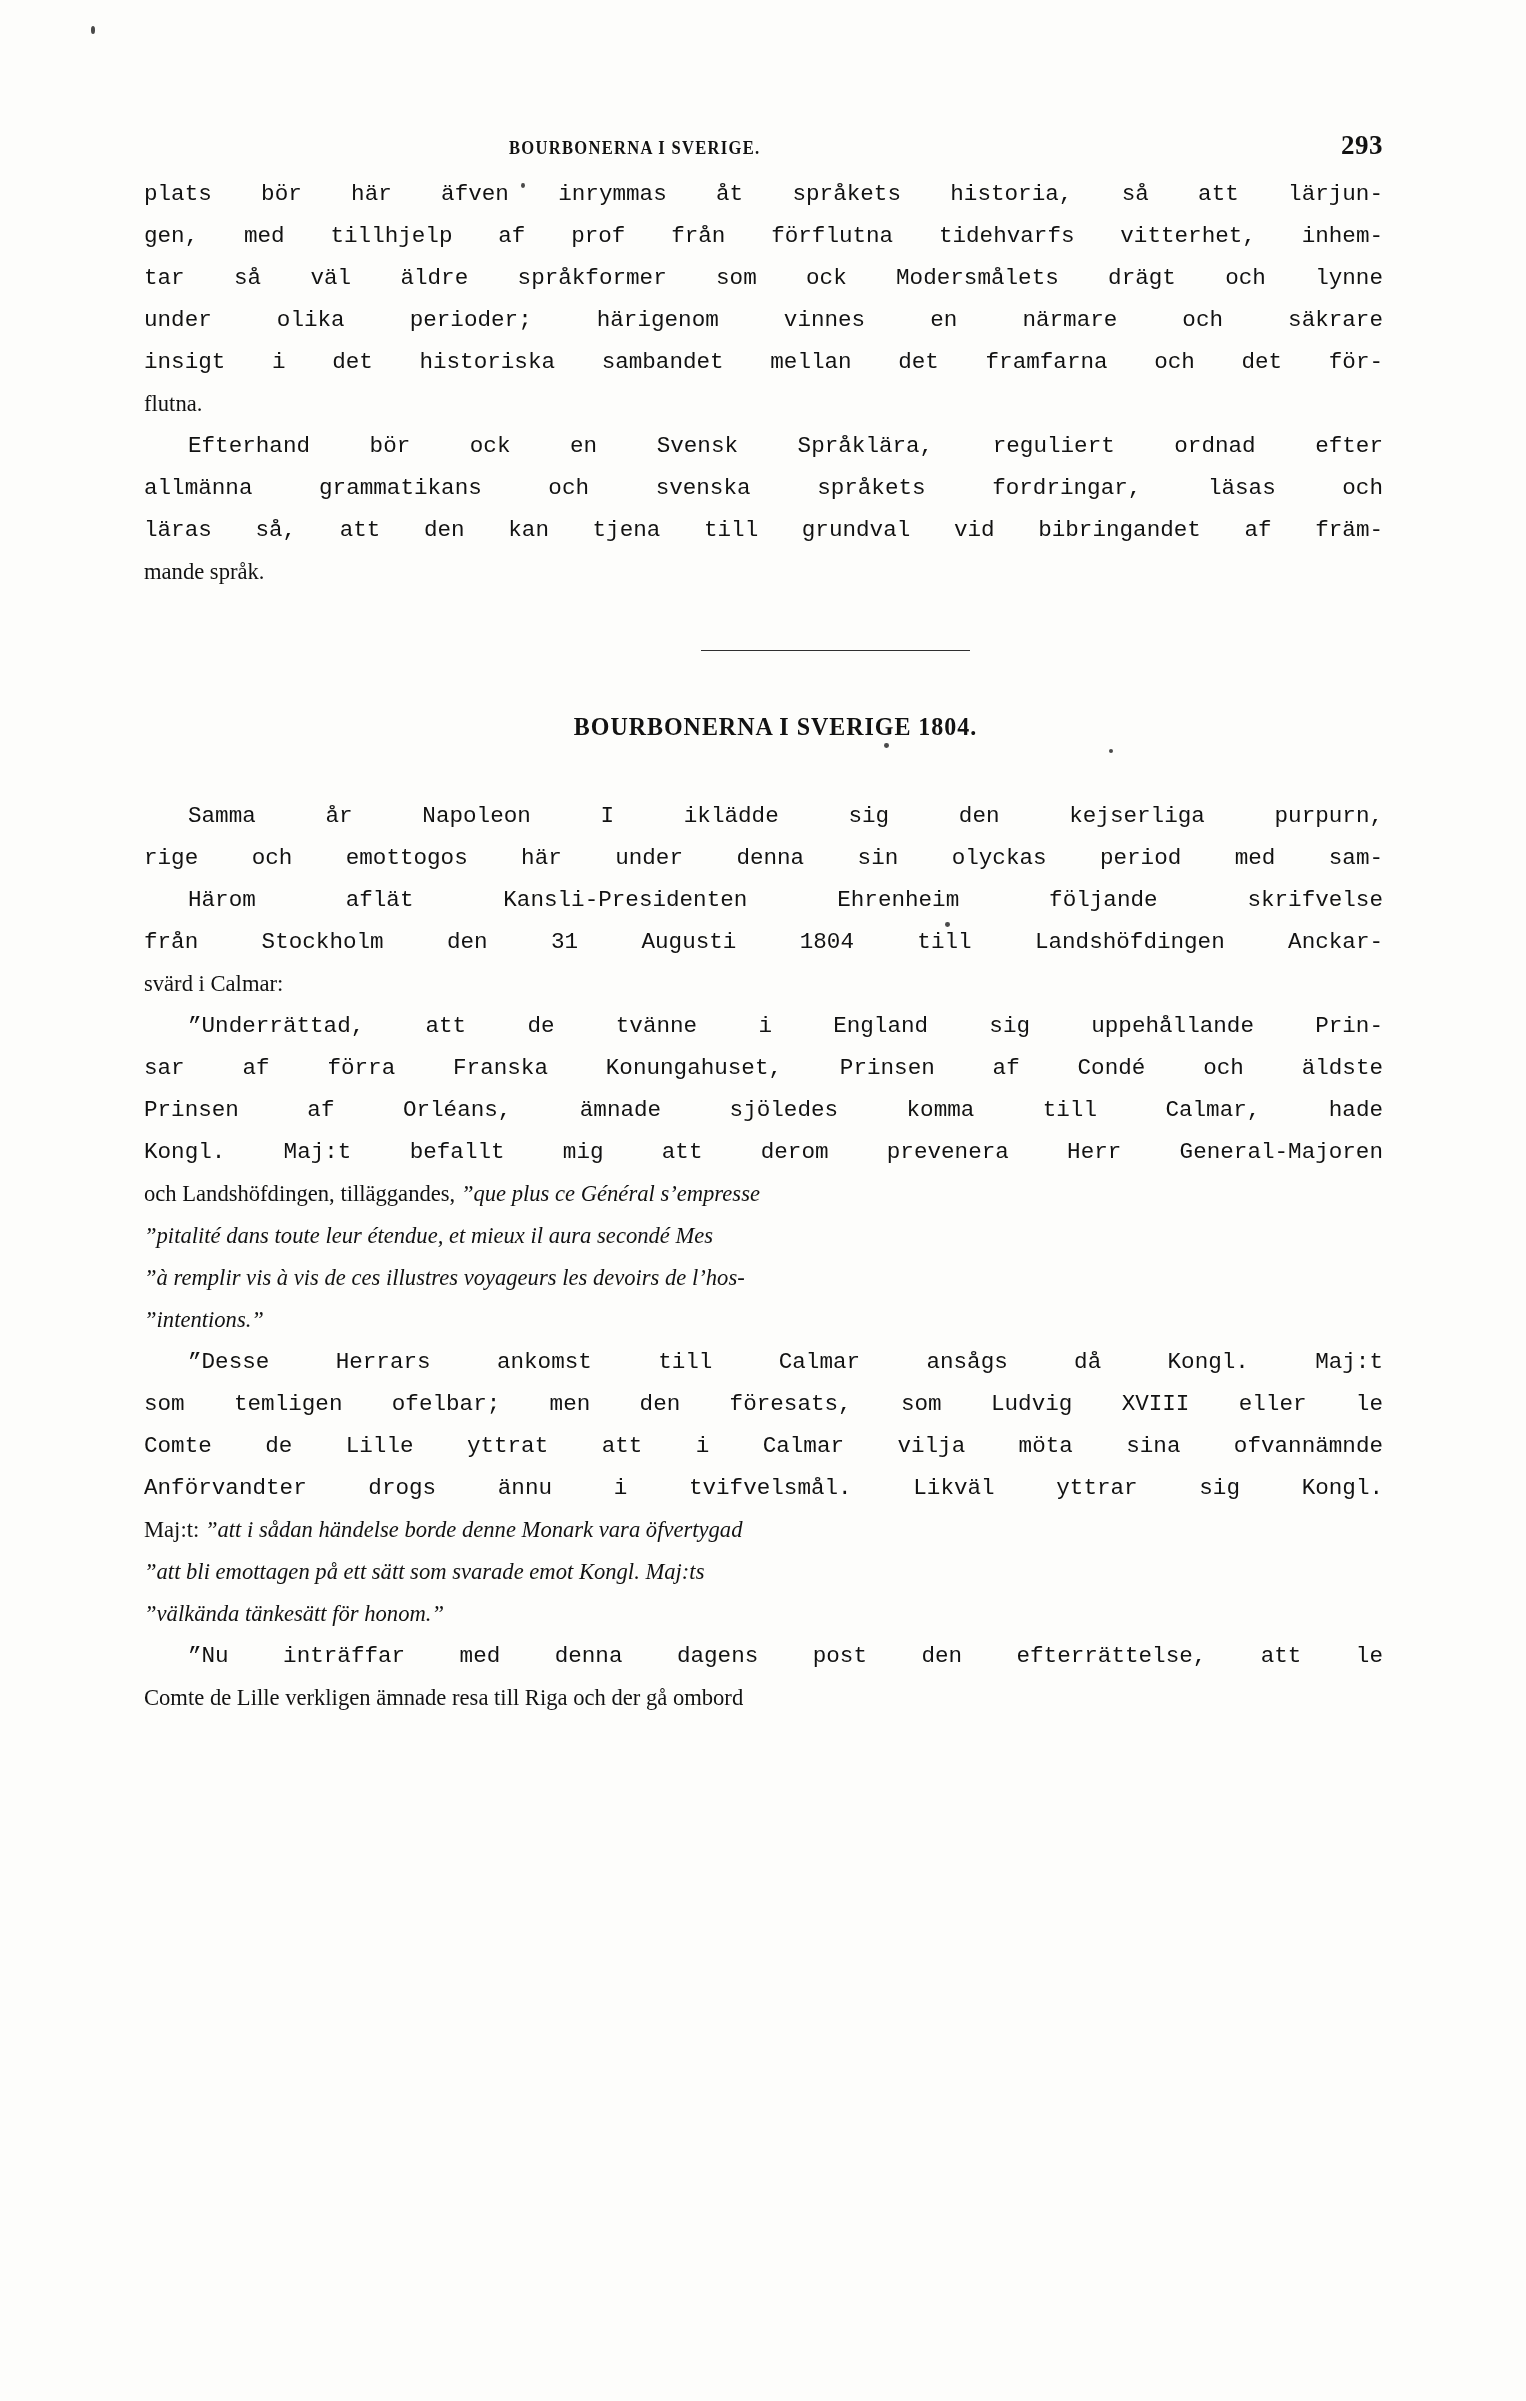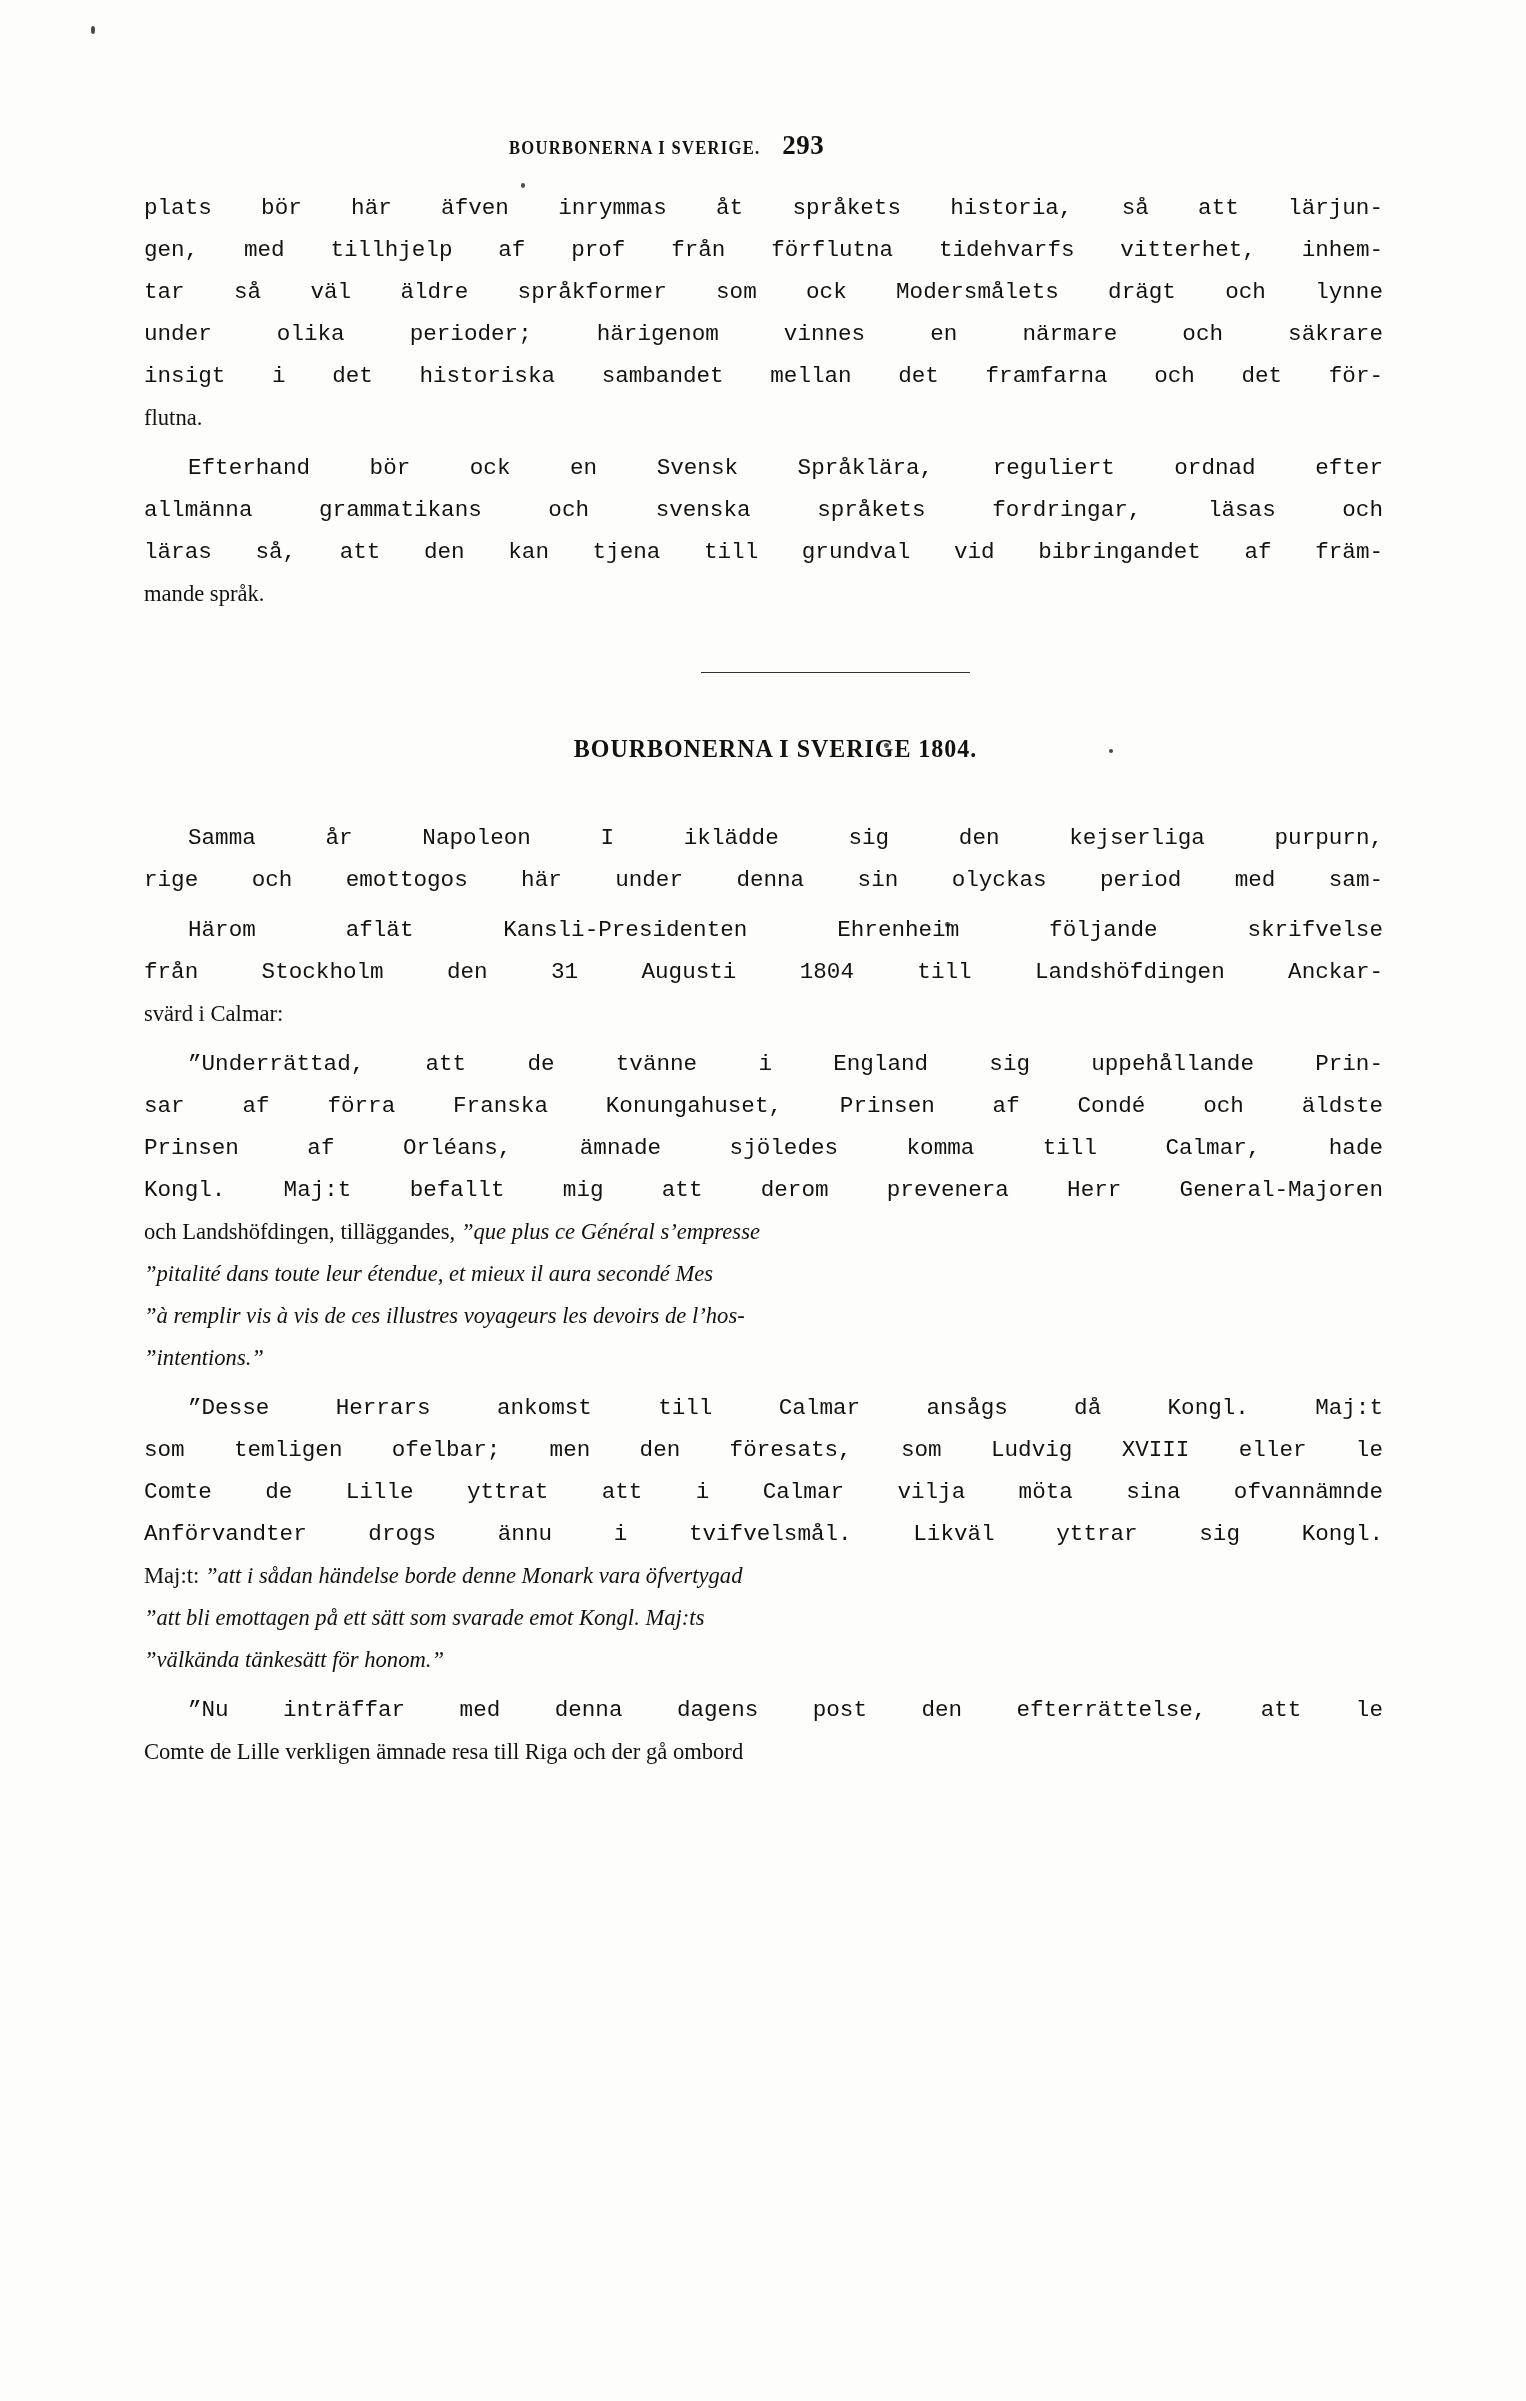--- a/index.html
+++ b/index.html
@@ -27,23 +27,23 @@
     position: absolute;
     left: 144px;
     top: 130px;
     width: 1239px;
   }
 
   
   .running-head {
     display: flex;
     align-items: baseline;
-    justify-content: flex-start;
+    justify-content: space-between;
     height: 34px;
-    margin-bottom: 23px;
+    margin-bottom: 9px;
     font-family: Liberation Serif, serif;
   }
   .running-head-title {
     font-size: 18px;
     letter-spacing: 1.4px;
     font-weight: bold;
     font-stretch: condensed;
     margin-left: 365px;
     white-space: nowrap;
     transform: scaleX(0.92);
@@ -78,21 +78,21 @@
     text-align-last: left;
   }
   .indent {
     display: inline-block;
     width: 44px;
   }
   i, .ital {
   }
 
   .para + .para {
-    margin-top: 8px;
+    margin-top: 0;
   }
 
   
   .rule-wrap {
     height: 115px;
     display: flex;
     align-items: center;
     justify-content: center;
   }
   .rule {

